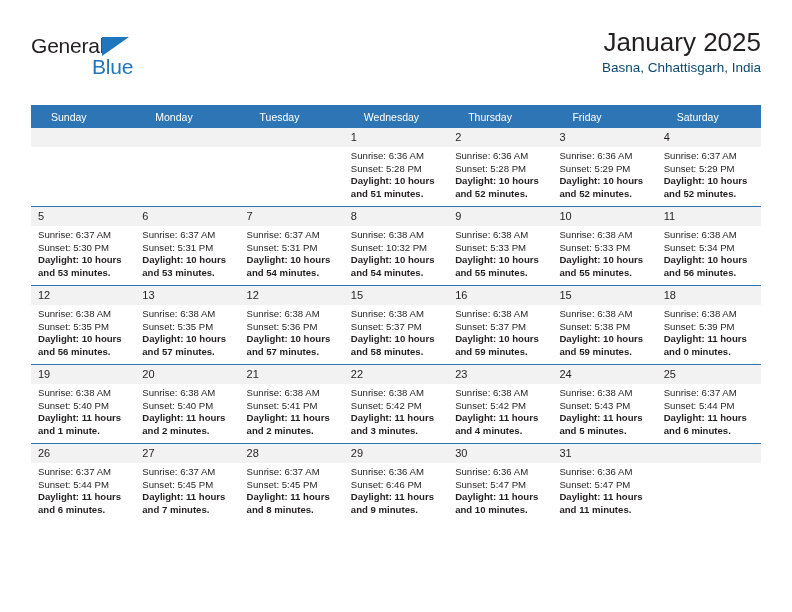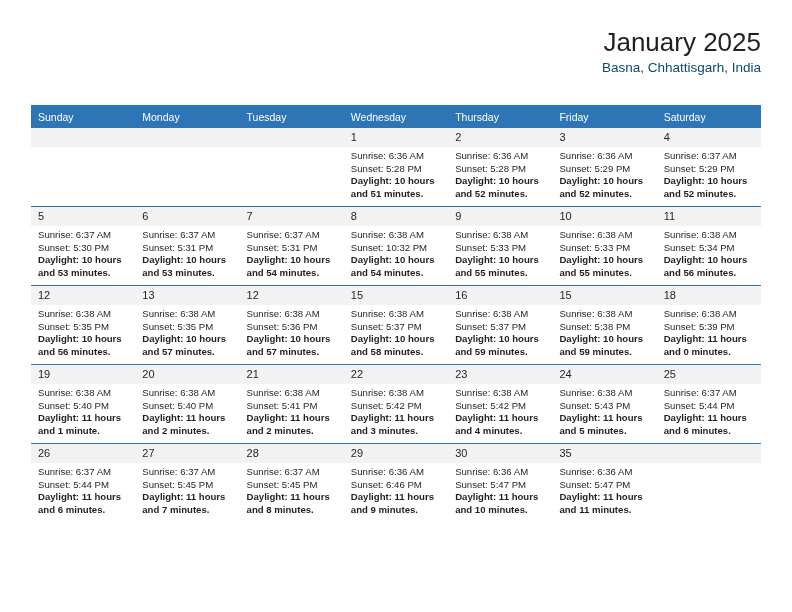--- a/index.html
+++ b/index.html
@@ -92,21 +92,21 @@
     width: 730px;
     border-collapse: collapse;
     table-layout: fixed;
   }
   .calendar th {
     background: #2e75b6;
     color: #ffffff;
     font-size: 10.5px;
     font-weight: normal;
     text-align: left;
-    padding: 5px 0 5px 7px;
+    padding: 5px 0 5px 20px;
     height: 13px;
     border: none;
   }
   .calendar td {
     vertical-align: top;
     padding: 0;
     height: 78px;
     border-top: 1px solid #2e75b6;
     background: #ffffff;
   }
@@ -138,20 +138,25 @@
     font-weight: bold;
   }
 </style>
 </head>
 <body>
 
 <div class="page">
 
   <div class="header">
 
+    <div class="brand">
+      <span class="brand-general">General</span>
+      <span class="brand-triangle"></span>
+      <span class="brand-blue">Blue</span>
+    </div>
 
     <div class="titles">
       <div class="cal-title">January 2025</div>
       <div class="cal-subtitle">Basna, Chhattisgarh, India</div>
     </div>
 
   </div>
 
   <table class="calendar">
     <thead>
@@ -418,21 +423,21 @@
           </td>
           <td>
             <div class="daynum">30</div>
             <div class="details">
               <div>Sunrise: 6:36 AM</div>
               <div>Sunset: 5:47 PM</div>
               <div class="wrap">Daylight: 11 hours and 10 minutes.</div>
             </div>
           </td>
           <td>
-            <div class="daynum">35</div>
+            <div class="daynum">31</div>
             <div class="details">
               <div>Sunrise: 6:36 AM</div>
               <div>Sunset: 5:47 PM</div>
               <div class="wrap">Daylight: 11 hours and 11 minutes.</div>
             </div>
           </td>
           <td>
             <div class="daynum empty">&nbsp;</div>
           </td>
         </tr>

